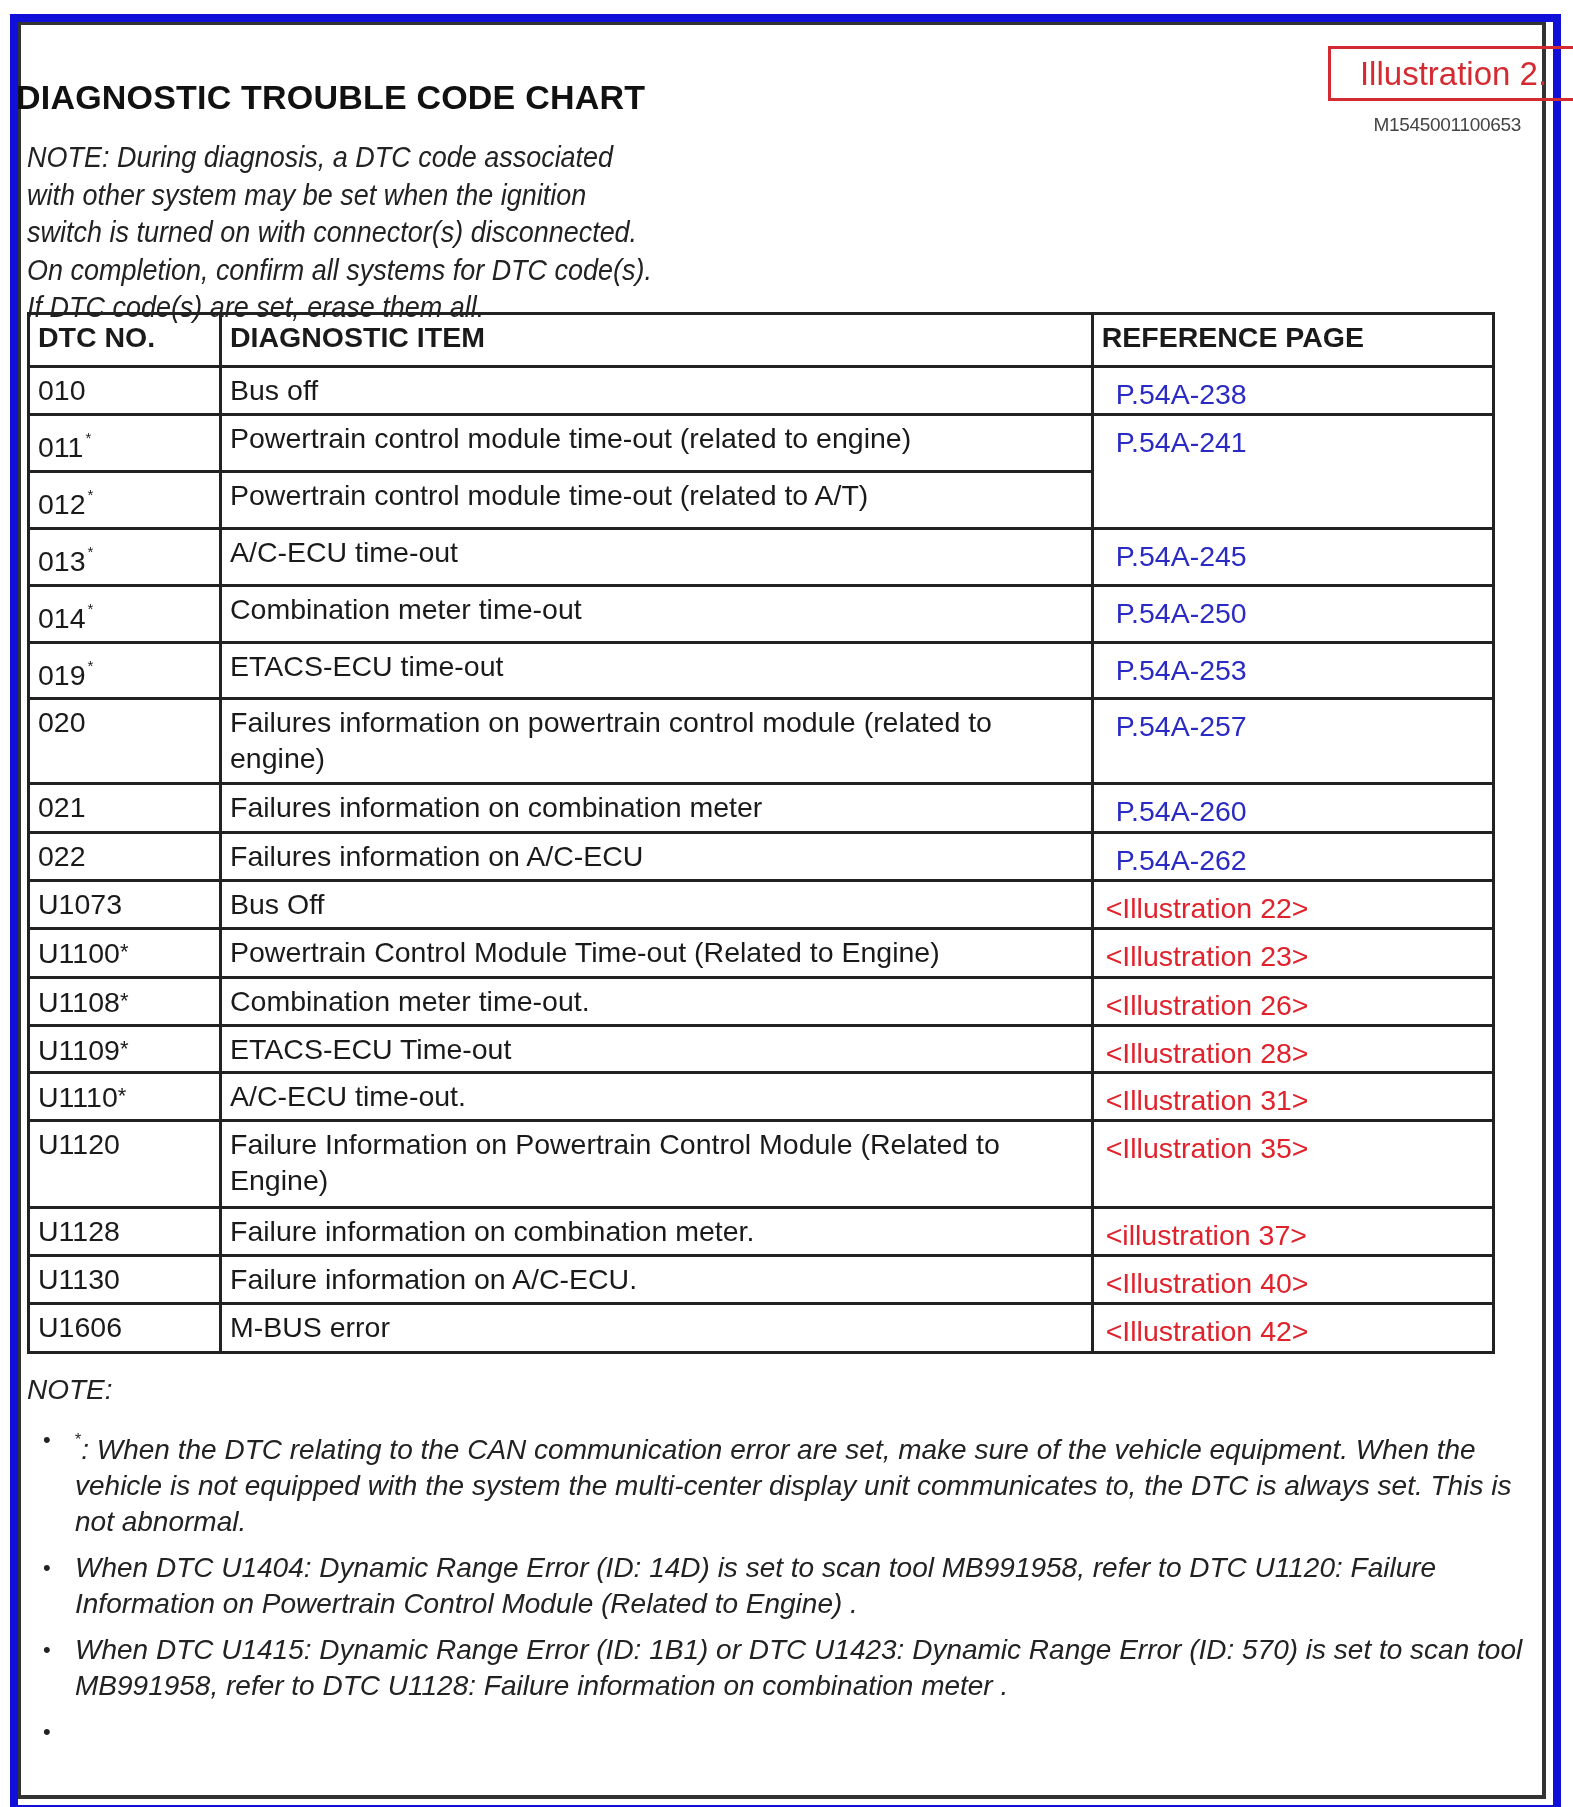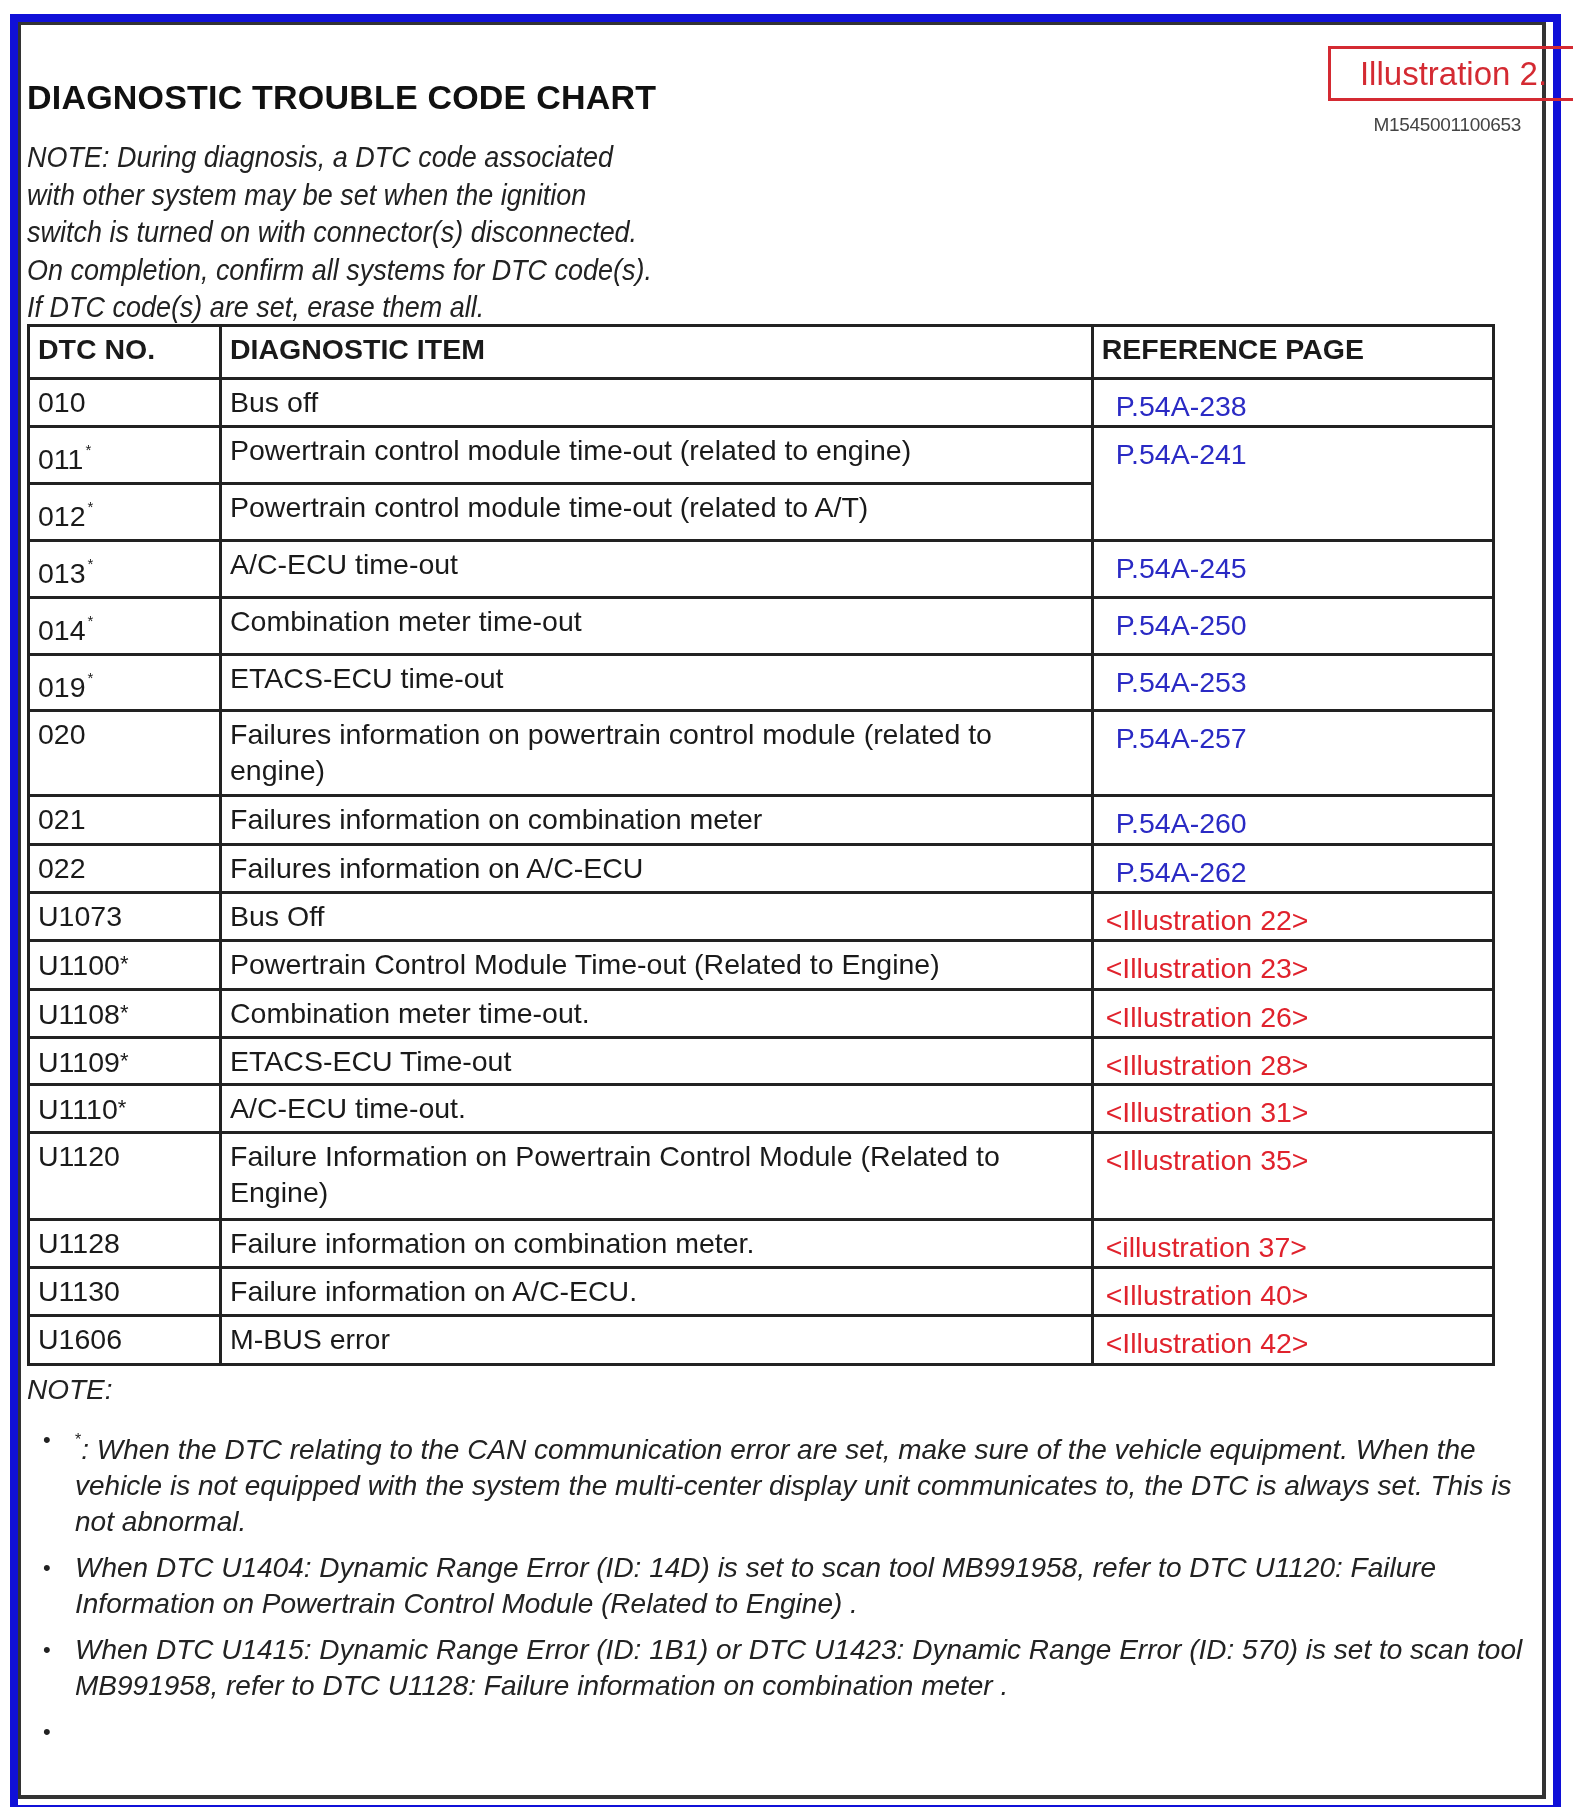--- a/index.html
+++ b/index.html
@@ -2,31 +2,31 @@
 <html><head>
 <meta charset="utf-8">
 <style>
   html, body { margin: 0; padding: 0; background: #ffffff; }
   body { width: 1573px; height: 1807px; position: relative; overflow: hidden;
          font-family: "Liberation Sans", sans-serif; color: #1a1a1a; }
   .frame-blue { position: absolute; left: 10px; top: 14px; width: 1535px; height: 1783px;
                 border: 8px solid #1010d8; box-sizing: content-box; }
   .frame-inner { position: absolute; left: 18px; top: 22px; width: 1521px; height: 1770px;
                  border: 3px solid #333; border-right-width: 4px; border-bottom-width: 4px; }
-  .title { position: absolute; left: 27px; top: 78px; font-weight: bold; font-size: 34px;
+  .title { position: absolute; left: 16px; top: 78px; font-weight: bold; font-size: 34px;
            letter-spacing: 0.2px; color: #111; white-space: nowrap; }
   .illus-box { position: absolute; left: 1328px; top: 46px; width: 245px; height: 49px;
                border: 3px solid #d42a32; color: #d42a32; font-size: 33px;
                text-align: center; line-height: 49px; box-sizing: content-box; }
   .code-id { position: absolute; right: 52px; top: 114px; font-size: 19px; color: #444;
              letter-spacing: -0.3px; }
   .intro { position: absolute; left: 27px; top: 139px; font-style: italic; font-size: 29px;
            line-height: 37.5px; color: #222; transform: scaleX(0.93); transform-origin: left top; }
   .intro div { white-space: nowrap; }
-  table.dtc { position: absolute; left: 27px; top: 324px; width: 1468px;
+  table.dtc { position: absolute; left: 27px; top: 312px; width: 1468px;
               border-collapse: collapse; table-layout: fixed; }
   table.dtc td, table.dtc th { border: 3px solid #222; padding: 0 8px; vertical-align: top;
                                font-size: 28.5px; text-align: left; line-height: 36px; }
   table.dtc th { font-weight: bold; height: 46px; padding-top: 4px; font-size: 28.5px; }
   .c1 { width: 189px; }
   .c2 { width: 858px; }
   .c3 { width: 395px; }
   .code { padding-top: 4px !important; }
   .item { padding-top: 4px !important; }
   .ref-blue { color: #2a2ac4; font-size: 29px; padding-left: 22px !important; padding-top: 8px !important; }

